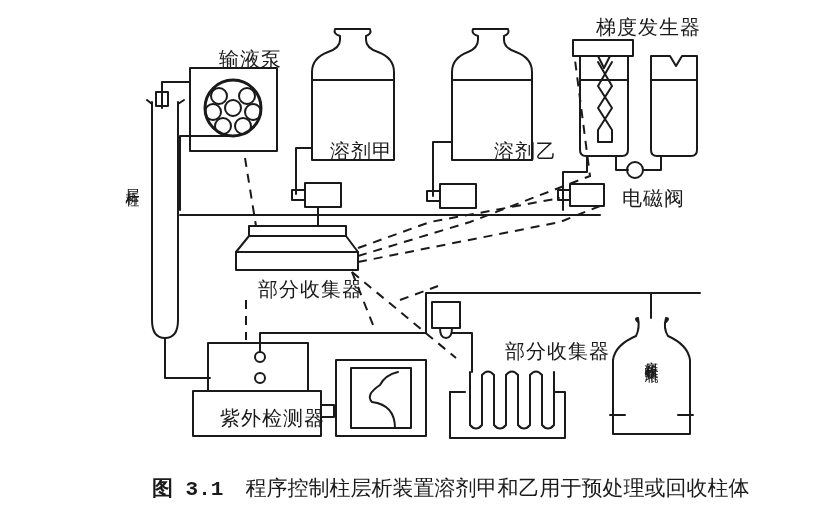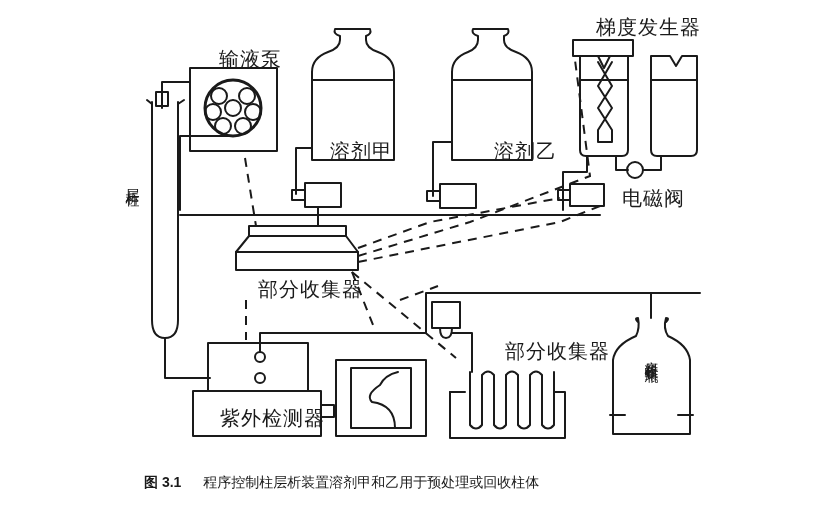--- a/index.html
+++ b/index.html
@@ -5,21 +5,21 @@
   html, body { margin: 0; padding: 0; background: #ffffff; }
   body { width: 827px; height: 520px; position: relative; overflow: hidden;
          font-family: "DejaVu Sans", sans-serif; color: #1a1a1a; }
   svg#diagram { position: absolute; left: 0; top: 0; }
   .ln { fill: none; stroke: #1a1a1a; stroke-width: 2; stroke-linejoin: round; stroke-linecap: round; }
   .thick { stroke-width: 3; }
   .dash { fill: none; stroke: #1a1a1a; stroke-width: 2; stroke-dasharray: 9 7; }
   .wh { fill: #ffffff; }
   .lbl { position: absolute; font-size: 20px; letter-spacing: 1px; white-space: nowrap; }
   .vlbl { position: absolute; font-size: 14px; writing-mode: vertical-rl; text-orientation: upright; letter-spacing: 2px; }
-  .caption { position: absolute; left: 144px; top: 474px; font-size: 14px; font-family: Liberation Sans, sans-serif; white-space: nowrap; }
+  .caption { position: absolute; left: 152px; top: 474px; font-size: 21px; font-family: Liberation Mono, monospace; white-space: nowrap; }
   .caption .num { font-weight: bold; margin-right: 22px; }
 </style>
 </head>
 <body>
 
 <svg id="diagram" width="827" height="520" viewBox="0 0 827 520">
 
   <g>
     <path class="ln" d="M152,102 L152,320 Q152,338 165,338 Q178,338 178,320 L178,102"></path>
     <path class="ln" d="M147,100 L152,104 M178,104 L184,100"></path>

